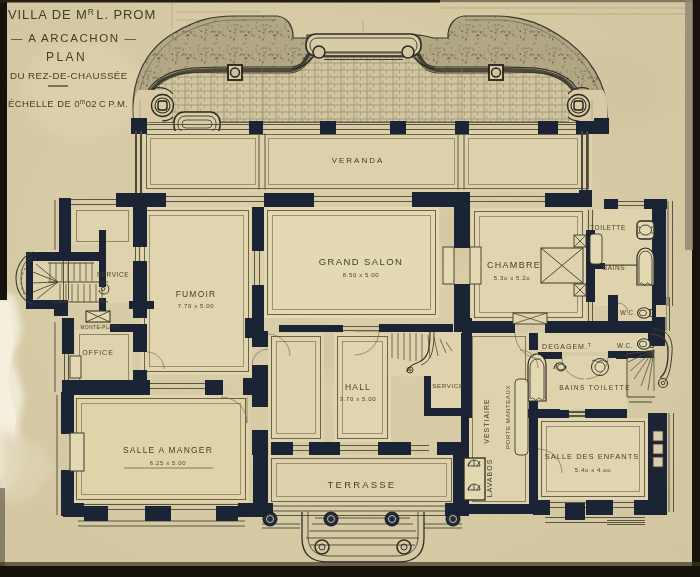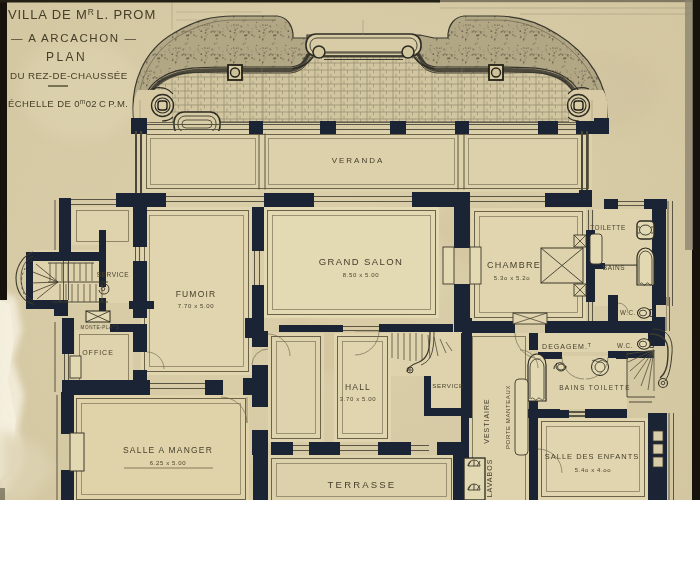--- a/index.html
+++ b/index.html
@@ -1,16 +1,16 @@
 <!DOCTYPE html>
 <html><head>
 <meta charset="utf-8">
 <style>
 html,body{margin:0;padding:0}
-#page{position:relative;width:700px;height:500px;background:#f9a8d4;overflow:hidden}
+#page{position:relative;width:700px;height:577px;background:#f9a8d4;overflow:hidden}
 svg{position:absolute;left:0;top:0}
 text{font-family:"Liberation Sans",sans-serif;fill:#453e2b}
 .rl{font-size:8.5px;letter-spacing:1.2px}
 .rs{font-size:7px;letter-spacing:1px}
 .dim{font-size:6px;letter-spacing:0.6px;fill:#4a432f}
 .tiny{font-size:6px;letter-spacing:0.6px;fill:#4a432f}
 .vt{font-size:7px;letter-spacing:1px}
 </style>
 </head>
 <body>

